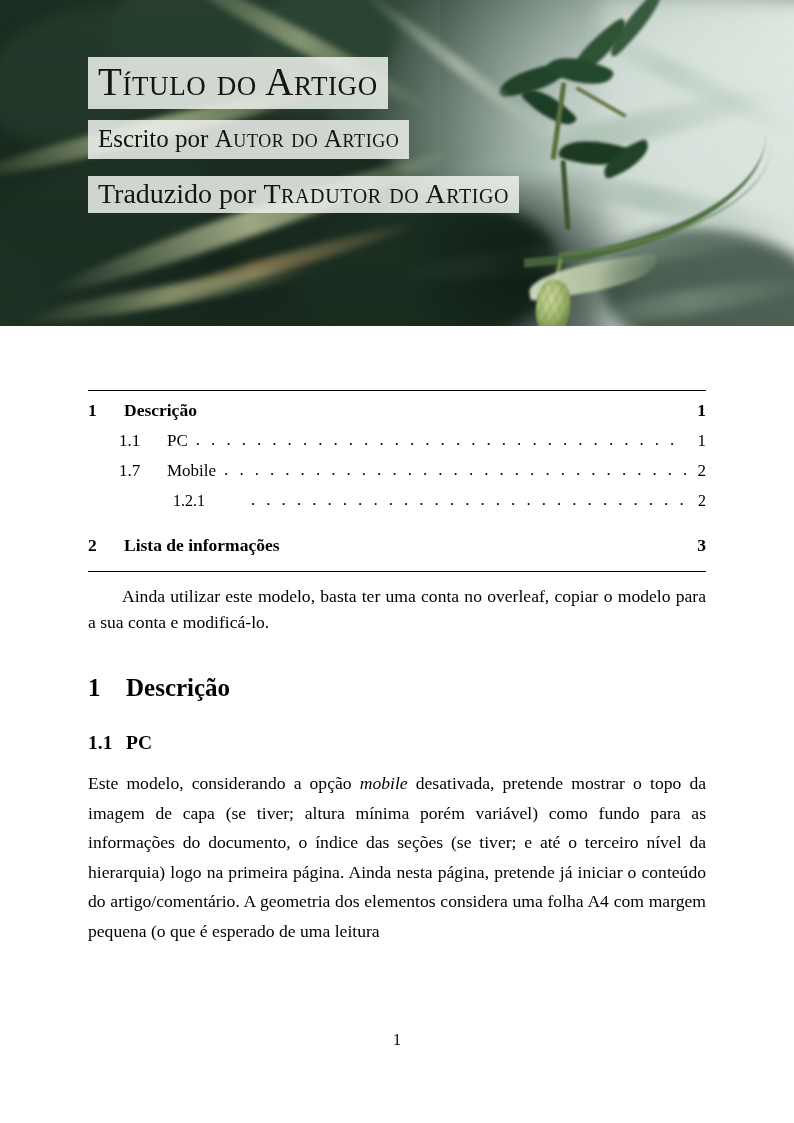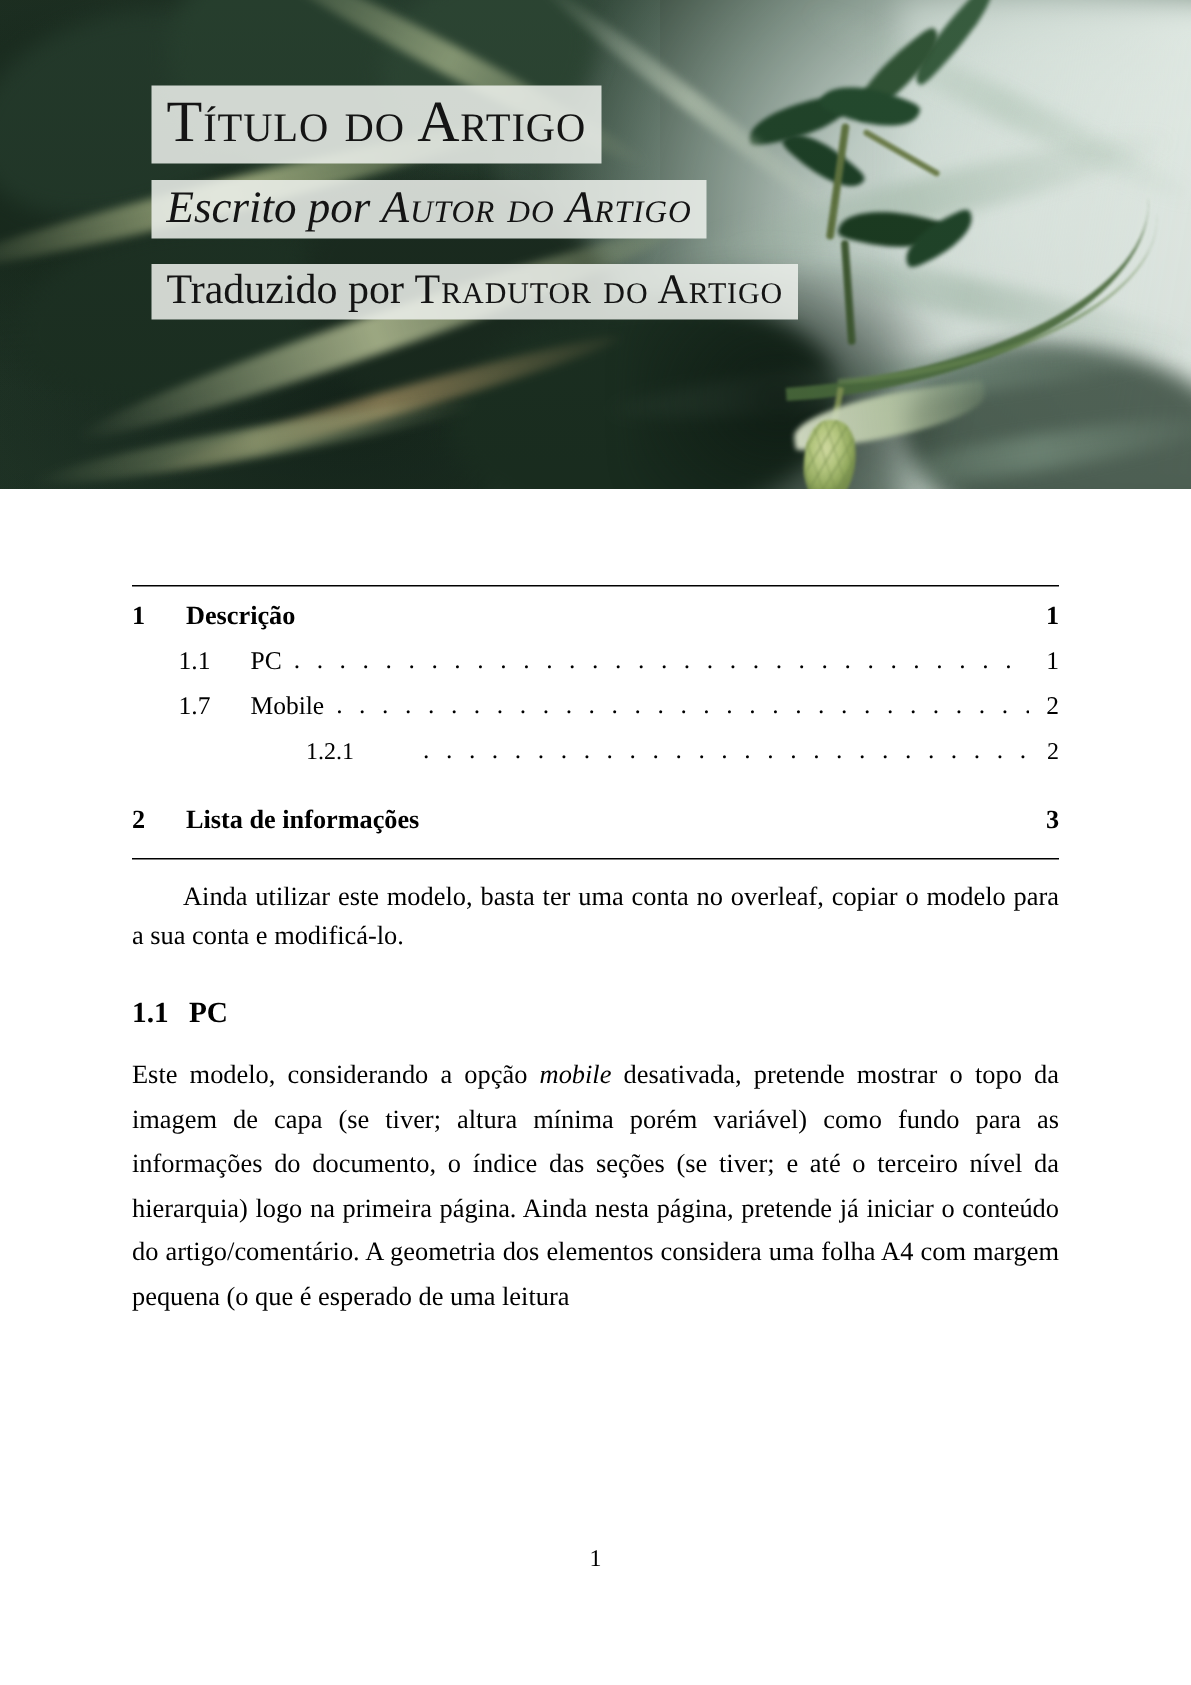--- a/index.html
+++ b/index.html
@@ -187,33 +187,31 @@
     width: 794px;
     height: 326px;
   }
   .tbox {
     position: absolute;
     background: rgba(238,241,236,0.86);
     color: #141414;
     white-space: nowrap;
     padding: 2px 10px 4px 10px;
     box-sizing: border-box;
-    margin-left: 13px;
   }
   .tbox-title {
     left: 88px; top: 57px;
     font-size: 39px;
     line-height: 46px;
     letter-spacing: 0.5px;
   }
   .tbox-author {
     left: 88px; top: 120px;
-    font-size: 30px;
+    font-size: 25px;
     line-height: 33px;
-    font-style: italic;
   }
   .tbox-translator {
     left: 88px; top: 176px;
     font-size: 28px;
     line-height: 31px;
   }
   .tbox-info {
     left: 88px; top: 228px;
     font-size: 17.5px;
     line-height: 25px;
@@ -259,21 +257,21 @@
   }
   .toc-row.lvl2 { padding-left: 31px; }
   .toc-row.lvl3 { padding-left: 85px; font-size: 16px; }
   .toc-row.sec2 { margin-top: 24px; margin-bottom: 0; }
 
   .toc-num {
     flex: 0 0 auto;
   }
   .toc-row.lvl1 .toc-num { width: 36px; }
   .toc-row.lvl2 .toc-num { width: 48px; }
-  .toc-row.lvl3 .toc-num { width: 70px; margin-left: 31px; }
+  .toc-row.lvl3 .toc-num { width: 70px; }
 
   .toc-label { flex: 0 0 auto; }
   .toc-dots {
     flex: 1 1 auto;
     overflow: hidden;
     white-space: nowrap;
     margin: 0 6px 0 8px;
     color: #000;
     letter-spacing: 3.4px;
     font-size: 17px;
@@ -443,20 +441,23 @@
       <span class="toc-dots"></span>
       <span class="toc-page">3</span>
     </div>
 
   </div>
 
   <hr class="hrule bot">
 
   <p class="intro">Ainda utilizar este modelo, basta ter uma conta no overleaf, copiar o modelo para a sua conta e modificá-lo.</p>
 
+  <h1 class="sec">
+    <span class="hn">1</span><span>Descrição</span>
+  </h1>
 
   <h2 class="sub">
     <span class="hn">1.1</span><span>PC</span>
   </h2>
 
   <p class="body-p"><span>Este modelo, considerando a opção </span><em>mobile</em><span> desativada, pretende mostrar o topo da imagem de capa (se tiver; altura mínima porém variável) como fundo para as informações do documento, o índice das seções (se tiver; e até o terceiro nível da hierarquia) logo na primeira página. Ainda nesta página, pretende já iniciar o conteúdo do artigo/comentário. A geometria dos elementos considera uma folha A4 com margem pequena (o que é esperado de uma leitura</span></p>
 
 </div>
 
 <div class="folio">1</div>

